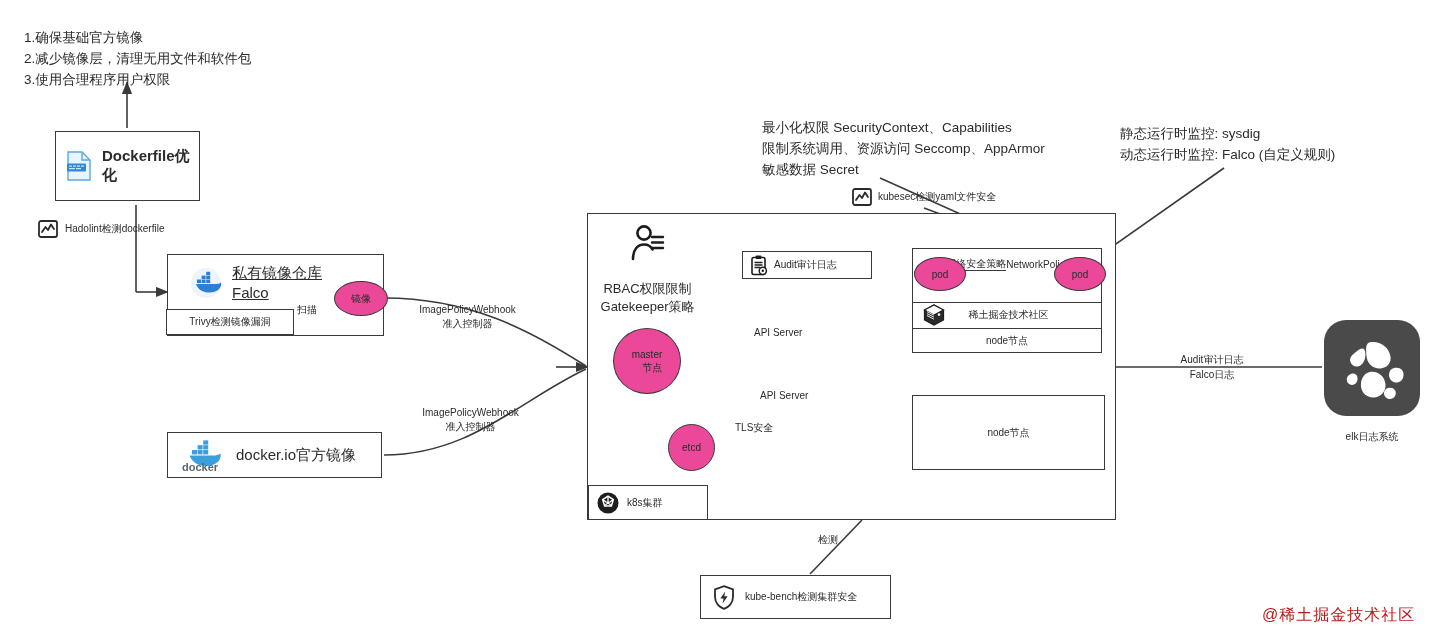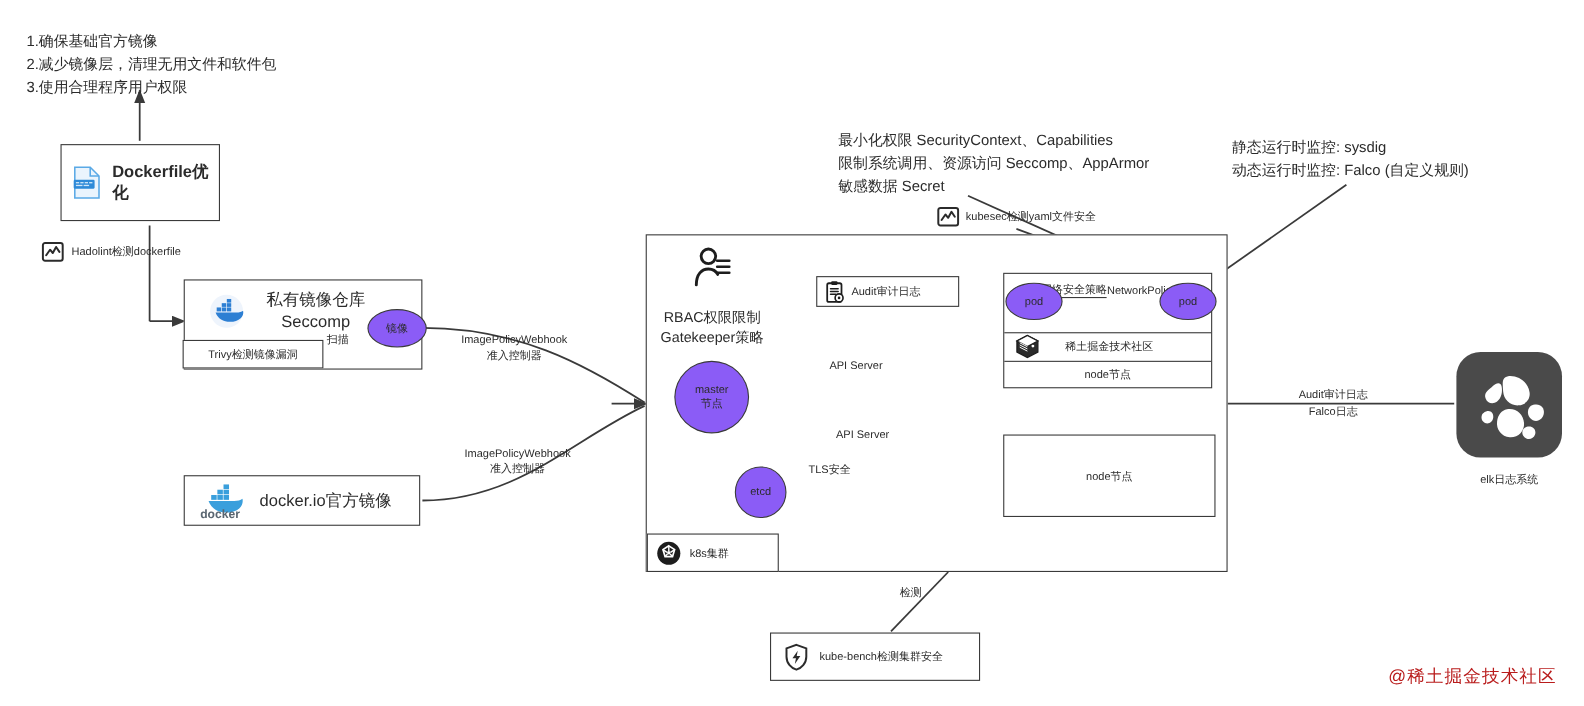--- a/index.html
+++ b/index.html
@@ -4,22 +4,22 @@
 <style>
   html,body{margin:0;padding:0;}
   body{
     width:1440px;height:642px;background:#ffffff;overflow:hidden;
     font-family:"Liberation Sans","DejaVu Sans",sans-serif;
     color:#2b2b2b;position:relative;
   }
   #canvas{position:absolute;inset:0;width:1440px;height:642px;}
   .lbl{position:absolute;white-space:pre;line-height:1.35;}
   .box{position:absolute;border:1.6px solid #3a3a3a;background:#fff;box-sizing:border-box;}
-  .ellipse{position:absolute;border:1.6px solid #3a3a3a;background:#8b5cf6;border-radius:50%;
-           display:flex;align-items:center;justify-content:center;box-sizing:border-box;text-align:center;}
+  .ellipse{position:absolute;border:1.6px solid #3a3a3a;background:#ec4899;border-radius:50%;
+           display:flex;align-items:center;justify-content:center;box-sizing:border-box;text-align:right;}
   .center{display:flex;align-items:center;justify-content:center;text-align:center;}
   .t15{font-size:15px;}
   .t14{font-size:10px;}
   .t13{font-size:13px;}
   svg{overflow:visible;}
   .notes{position:absolute;font-size:13.5px;line-height:1.55;}
   .wm{position:absolute;color:#b91c1c;font-size:16px;letter-spacing:1px;}
   .iconwrap{display:inline-flex;align-items:center;justify-content:center;vertical-align:middle;}
   .rowline{position:absolute;left:0;right:0;height:0;border-top:1.6px solid #3a3a3a;}
 </style>
@@ -115,23 +115,23 @@
             <rect x="15.6" y="12.5" width="4" height="3.6"></rect>
           <rect x="20.2" y="12.5" width="4" height="3.6"></rect>
             <rect x="15.6" y="8.6" width="4" height="3.4"></rect>
           <rect x="20.2" y="8.6" width="4" height="3.4"></rect>
             <rect x="20.2" y="4.8" width="4" height="3.3"></rect>
         </g>
         <path d="M6,17 h23 c2.6,0 4.6,-0.5 6,-1.6 c0.6,2.6 -0.4,5.2 -2.2,6.9 c-2.3,2.2 -5.8,3.3 -9.6,3.3
                  c-6.2,0 -11.2,-3 -13.2,-8.6 z" fill="#2d7fd3"></path>
       </svg>
     </span>
-    <span style="margin-left:16px;line-height:1.35;text-align:center;">
+    <span style="margin-left:6px;line-height:1.35;text-align:left;text-decoration:underline;">
       <span class="t15" style="display:block;">私有镜像仓库</span>
-      <span class="t15" style="display:block;">Seccomp</span>
+      <span class="t15" style="display:block;">Falco</span>
     </span>
   </div>
 
   <div class="box center t14" style="left:-2px;top:54px;width:128px;height:26px;">Trivy检测镜像漏洞</div>
 </div>
 
 <div class="ellipse t14" style="left:334px;top:281px;width:54px;height:35px;">镜像</div>
 
 <div class="lbl t14" style="left:297px;top:303px;">扫描</div>
 

